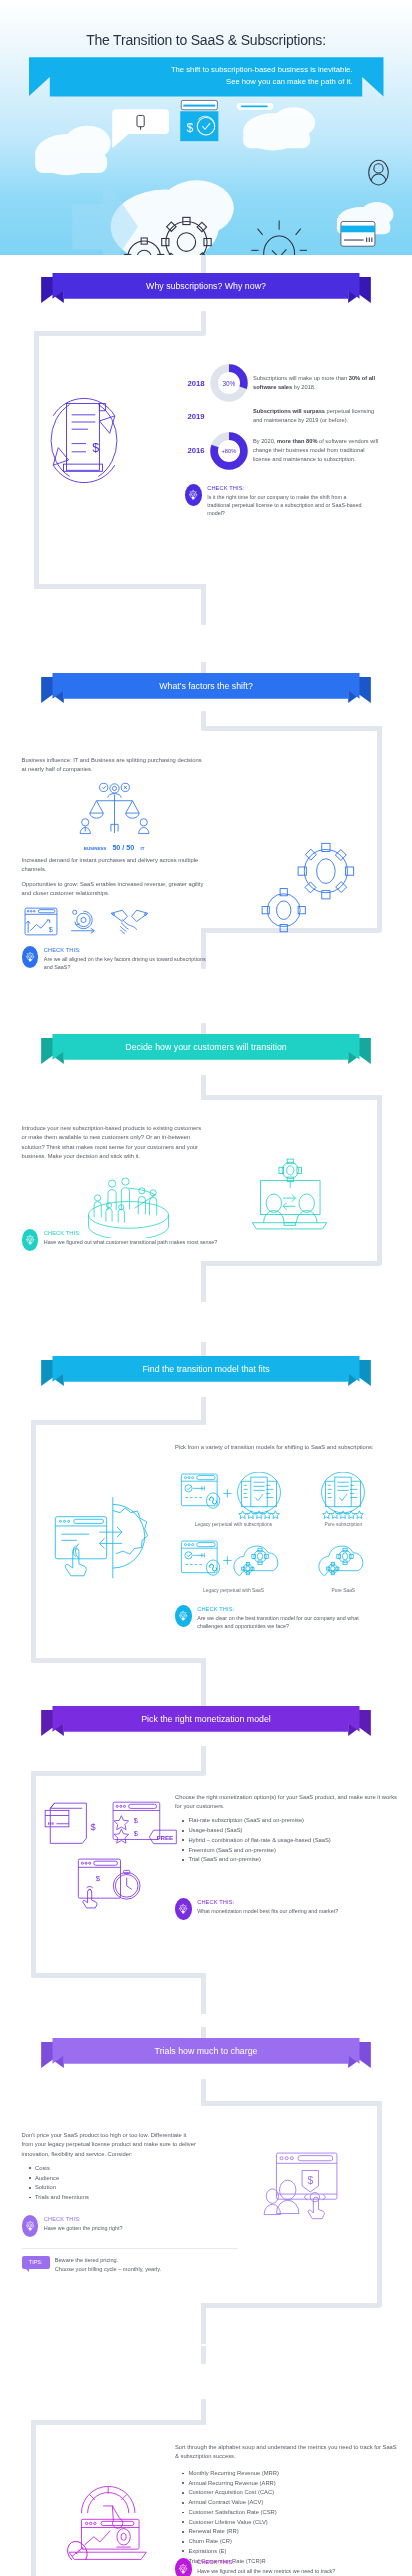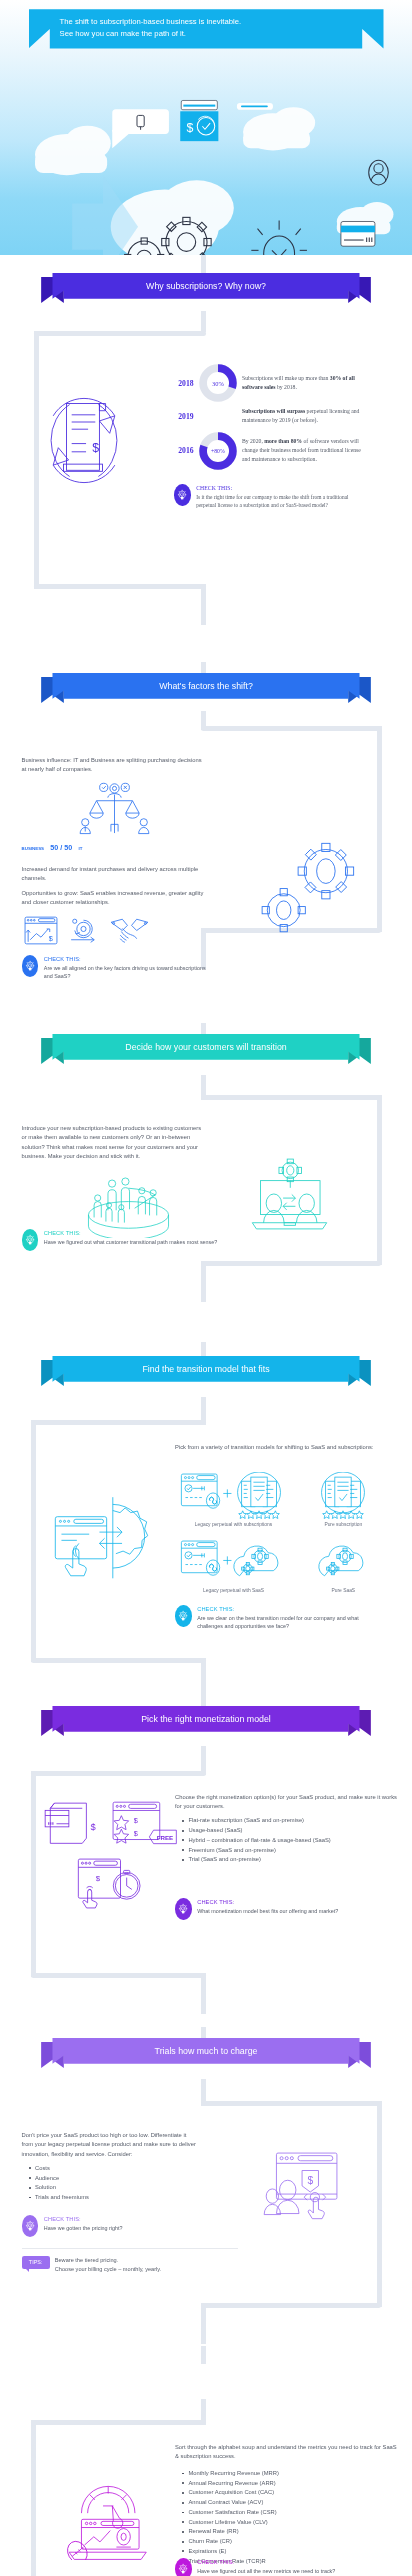--- a/index.html
+++ b/index.html
@@ -28,21 +28,21 @@
     color: #2b3243;
     padding-top: 32px;
     letter-spacing: -0.2px;
   }
   .hero-banner {
     position: relative; z-index: 5;
     margin: 9.3px auto 0 auto;
     width: 355px;
     background: #12b0ec;
     color: #fff;
-    text-align: left;
+    text-align: right;
     font-size: 7.7px;
     line-height: 1.55;
     padding: 7.2px 31px 8.2px 31px;
     clip-path: polygon(0 0, 100% 0, 100% 100%, 94% 50%, 94% 100%, 6% 100%, 6% 50%, 0 100%);
   }
   .hero-art { position:absolute; left:0; top:0; width:412px; height:255px; z-index:1; }
 
   
   .banner-wrap { position: relative; padding: 0; }
   .banner {
@@ -62,21 +62,21 @@
     position:absolute; left: 19.6px; right: 19.6px; top: 0; bottom: 0;
     display:flex; align-items:center; justify-content:center;
   }
 
   
   .pipe { position: absolute; background: #e2e7ef; z-index: 0; }
 
   
   .section { position: relative; width: 412px; z-index: 3; }
   .col-left  { position: absolute; left: 21.6px; width: 170px; }
-  .col-right { position: absolute; left: 174px; width: 216px; font-family: Liberation Serif, serif; }
+  .col-right { position: absolute; left: 185px; width: 216px; }
   p.body-txt { font-size: 5.8px; line-height: 1.62; color: #555b68; }
   ul.bullets { list-style: none; margin: 4.6px 0 0 7.2px; }
   ul.bullets li {
     font-size: 5.8px; line-height: 1.68; color: #555b68;
     position: relative; padding-left: 6.2px;
   }
   ul.bullets li:before {
     content: ""; position: absolute; left: 0; top: 3.6px;
     width: 1.8px; height: 1.8px; border-radius: 50%; background: #3b4150;
   }
@@ -190,20 +190,21 @@
             <line x1="722" y1="461" x2="722" y2="470"></line>
           </g>
       </g>
       <g>
         <rect x="356" y="567" width="66" height="56" fill="#12b0ec"></rect>
         <rect x="366" y="560" width="60" height="56" fill="#fff" stroke="#2b3243" stroke-width="1.3"></rect>
         <rect x="372" y="572" width="48" height="5" fill="#12b0ec"></rect>
         <rect x="372" y="584" width="48" height="3" fill="#12b0ec"></rect>
       </g>
     </svg>
+    <div class="hero-title">The Transition to SaaS &amp; Subscriptions:</div>
     <div class="hero-banner">
       <div>The shift to subscription-based business is inevitable.</div>
       <div>See how you can make the path of it.</div>
     </div>
     <svg class="hero-art" style="z-index:6" viewBox="0 0 800 495">
       <rect x="218" y="212" width="110" height="48" rx="7" fill="#fff"></rect>
       <polygon points="218,252 218,288 252,258" fill="#fff"></polygon>
       <g fill="none" stroke="#2b3243" stroke-width="1.8">
           <rect x="266" y="224" width="14" height="22" rx="3"></rect>
           <line x1="273" y1="246" x2="273" y2="252"></line>
@@ -358,21 +359,21 @@
               <path d="M97 64 a13 10 0 0 0 26 0"></path>
     <path d="M62 34 a13 8 0 0 1 26 0"></path>
     <path d="M68 100 v-14 h14 v14"></path>
     <circle cx="18" cy="82" r="7"></circle>
               <path d="M8 104 a10 12 0 0 1 20 0z"></path>
               <path d="M18 90 v10"></path>
     <circle cx="132" cy="82" r="7"></circle>
               <path d="M122 104 a10 12 0 0 1 20 0z"></path>
   </svg>
           </div>
-      <div style="display:flex;align-items:baseline;justify-content:flex-start;gap:6.2px;margin-bottom:13px">
+      <div style="display:flex;align-items:baseline;justify-content:center;gap:6.2px;margin-bottom:4px">
         <span style="font-size:4.4px;color:#2a72f0;font-weight:bold">BUSINESS</span>
         <span style="font-size:7.2px;color:#2a72f0;font-weight:bold">50 / 50</span>
         <span style="font-size:4.4px;color:#2a72f0;font-weight:bold">IT</span>
       </div>
       <p class="body-txt" style="margin-bottom:5.2px">Increased demand for instant purchases and delivery across multiple channels.</p>
       <p class="body-txt">Opportunities to grow: SaaS enables increased revenue, greater agility and closer customer relationships.</p>
       <div style="display:flex;gap:7.2px;margin:7.2px 0 9.3px 1px">
         <svg width="36" height="31" viewBox="0 0 70 60" fill="none" stroke="#2a72f0" stroke-width="1.6">
     <rect x="4" y="4" width="62" height="52" rx="3"></rect>
               <line x1="4" y1="16" x2="66" y2="16"></line>

